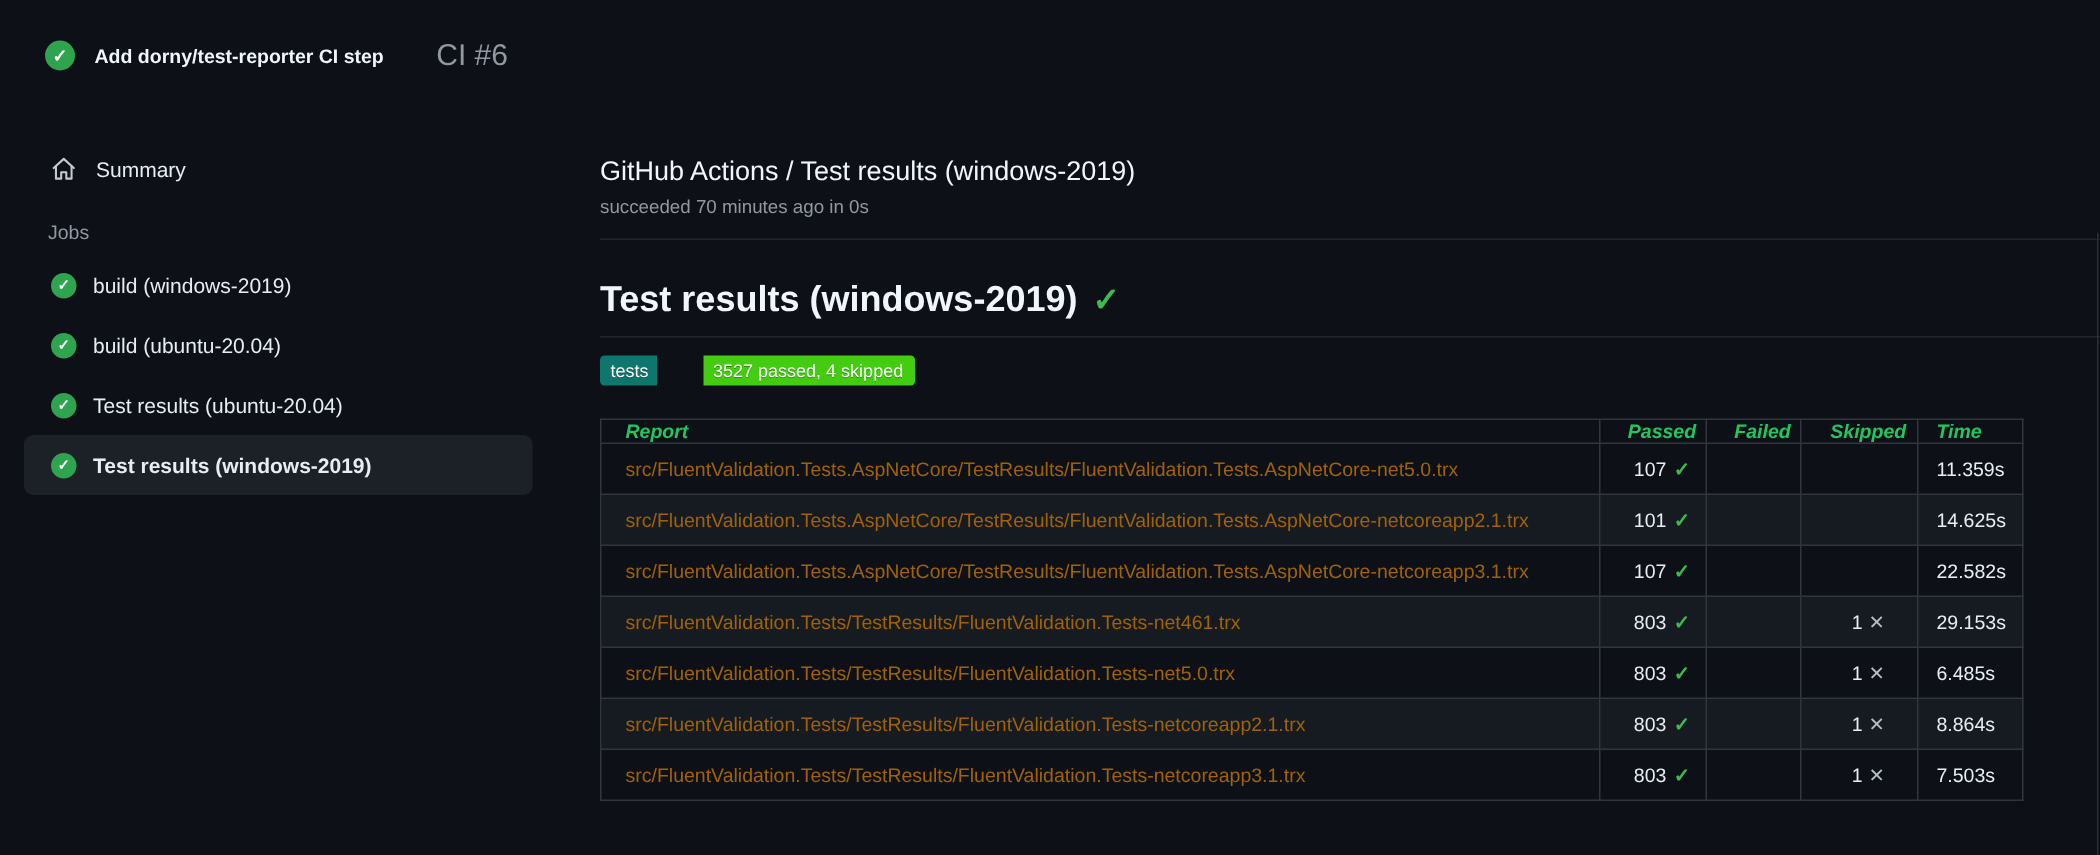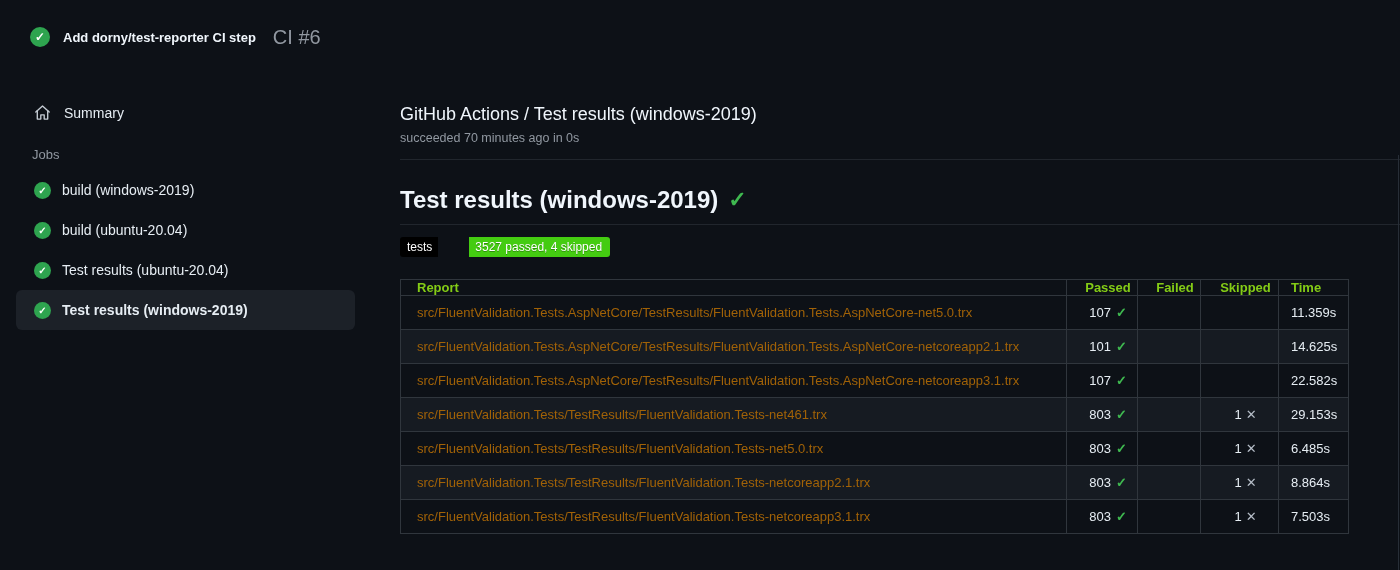--- a/index.html
+++ b/index.html
@@ -13,21 +13,21 @@
   }
 
   
   .top-header { display:flex; align-items:center; gap:13px; padding:24px 0 0 30px; height:50px; }
   .status-circle-lg {
     width:20px; height:20px; border-radius:50%; background:#2ea44f;
     display:flex; align-items:center; justify-content:center;
     color:#fff; font-size:12px; font-weight:700; flex-shrink:0;
   }
   .run-title { font-size:13px; font-weight:600; color:#f0f6fc; }
-  .run-number { font-size:20px; font-weight:400; color:#9198a1; margin-left:4px; }
+  .run-number { font-size:20px; font-weight:400; color:#9198a1; margin-left:22px; }
 
   
   .content { display:flex; }
   .sidebar { width:400px; flex-shrink:0; padding-top:44px; }
   .main { flex:1; padding-top:54px; position:relative; }
 
   
   .summary-item { display:flex; align-items:center; gap:13px; padding:10px 16px 10px 34px; cursor:pointer; }
   .summary-label { font-size:14px; color:#e6edf3; }
   .home-icon svg { display:block; }
@@ -52,27 +52,27 @@
   .section-heading {
     display:flex; align-items:center; gap:10px;
     font-size:24px; font-weight:600; color:#f0f6fc;
     padding:26px 0 10px 0; border-bottom:1px solid #21262d;
   }
   .heading-check { color:#3fb950; font-size:22px; font-weight:700; line-height:1; }
 
   
   .badge { display:inline-flex; margin-top:12px; font-size:12px; line-height:14px;
            text-shadow:0 1px 0 rgba(1,1,1,0.3); }
-  .badge-label { background:#000000; color:#fff; padding:3px 6px 3px 7px; border-radius:3px 0 0 3px; }
+  .badge-label { background:#0f766e; color:#fff; padding:3px 6px 3px 7px; border-radius:3px 0 0 3px; }
   .badge-value { background:#44cc11; color:#fff; padding:3px 8px 3px 6px; border-radius:0 3px 3px 0;margin-left:31px; }
 
   
   table.report-table { border-collapse:collapse; margin-top:22px; width:948px; table-layout:fixed; }
   .report-table th, .report-table td { border:1px solid #30363d; font-size:13px;padding-left:12px; }
-  .report-table th { height:15px; font-weight:700; color:#84cc16; }
+  .report-table th { height:15px; font-weight:700; color:#22c55e;font-style:italic; }
   .report-table td { height:34px; }
   .col-report { width:666px; }
   .col-passed { width:71px; }
   .col-failed { width:63px; }
   .col-skipped { width:78px; }
   .col-time { width:70px; }
   th.cell-report, td.cell-report { text-align:left; padding-left:16px; }
   .cell-center { text-align:center; }
   th.cell-time, td.cell-time { text-align:left; padding-right:10px; }
   td.cell-report { white-space:nowrap; overflow:hidden; }

